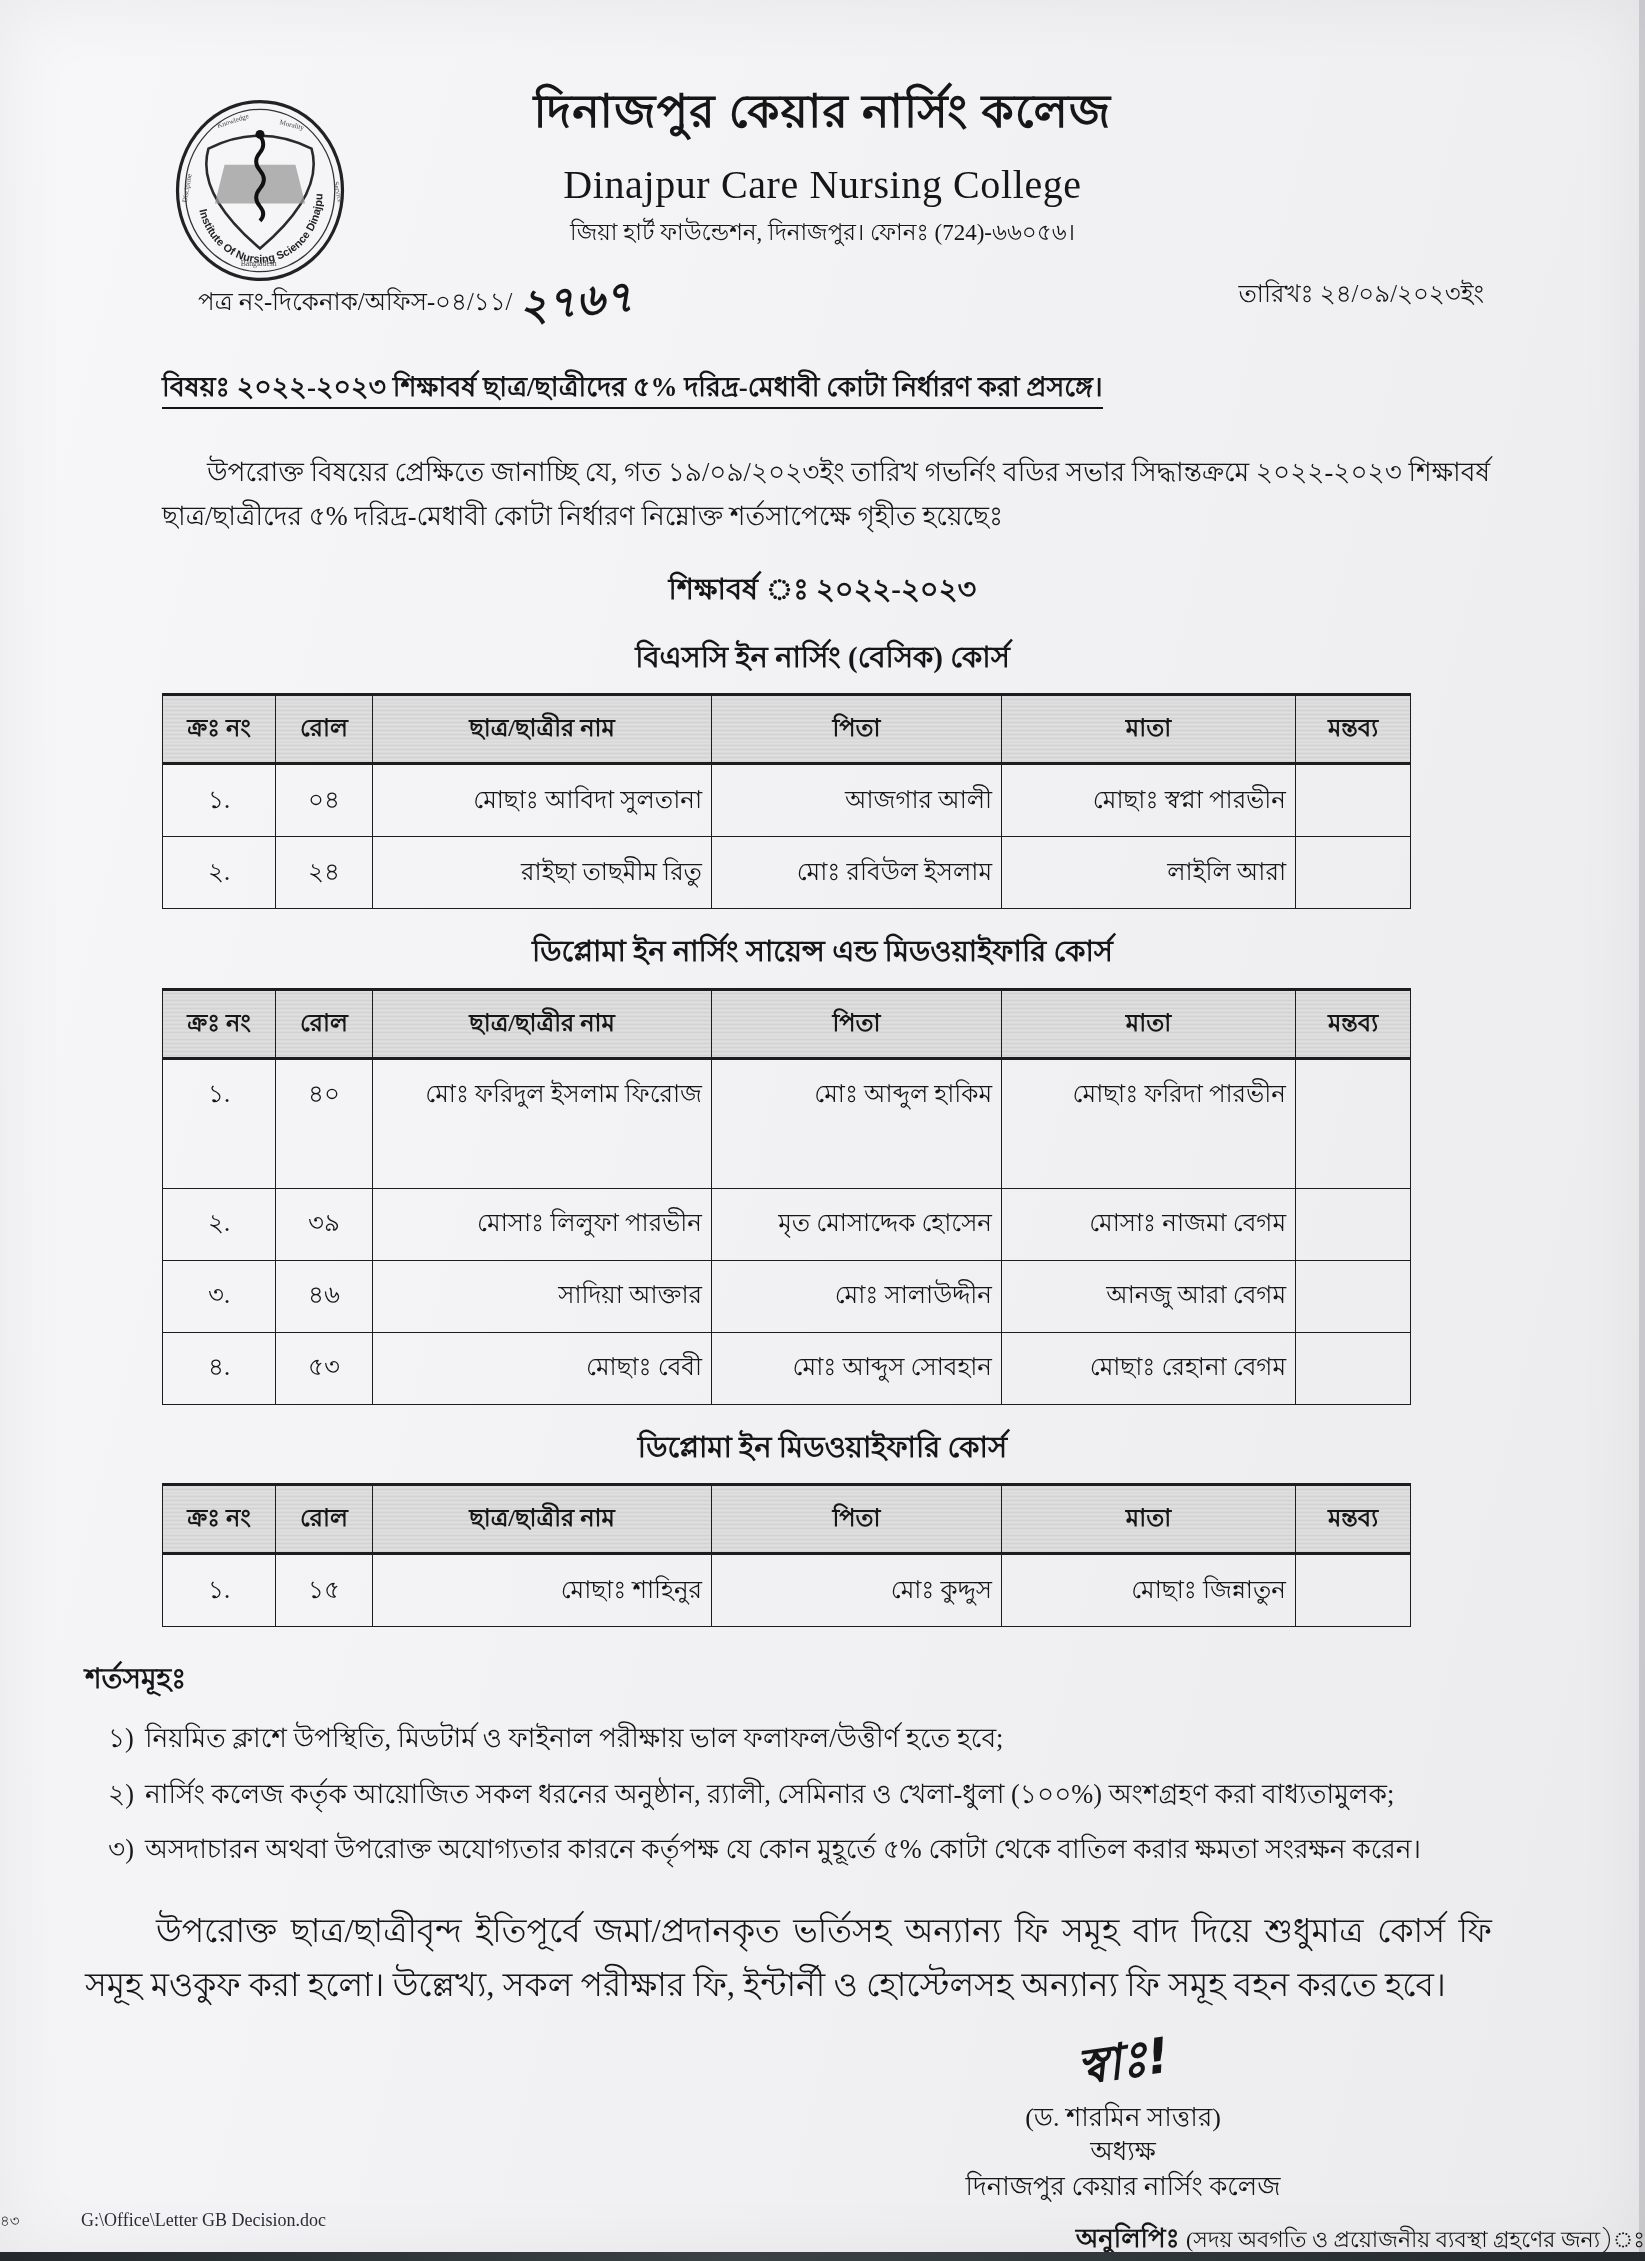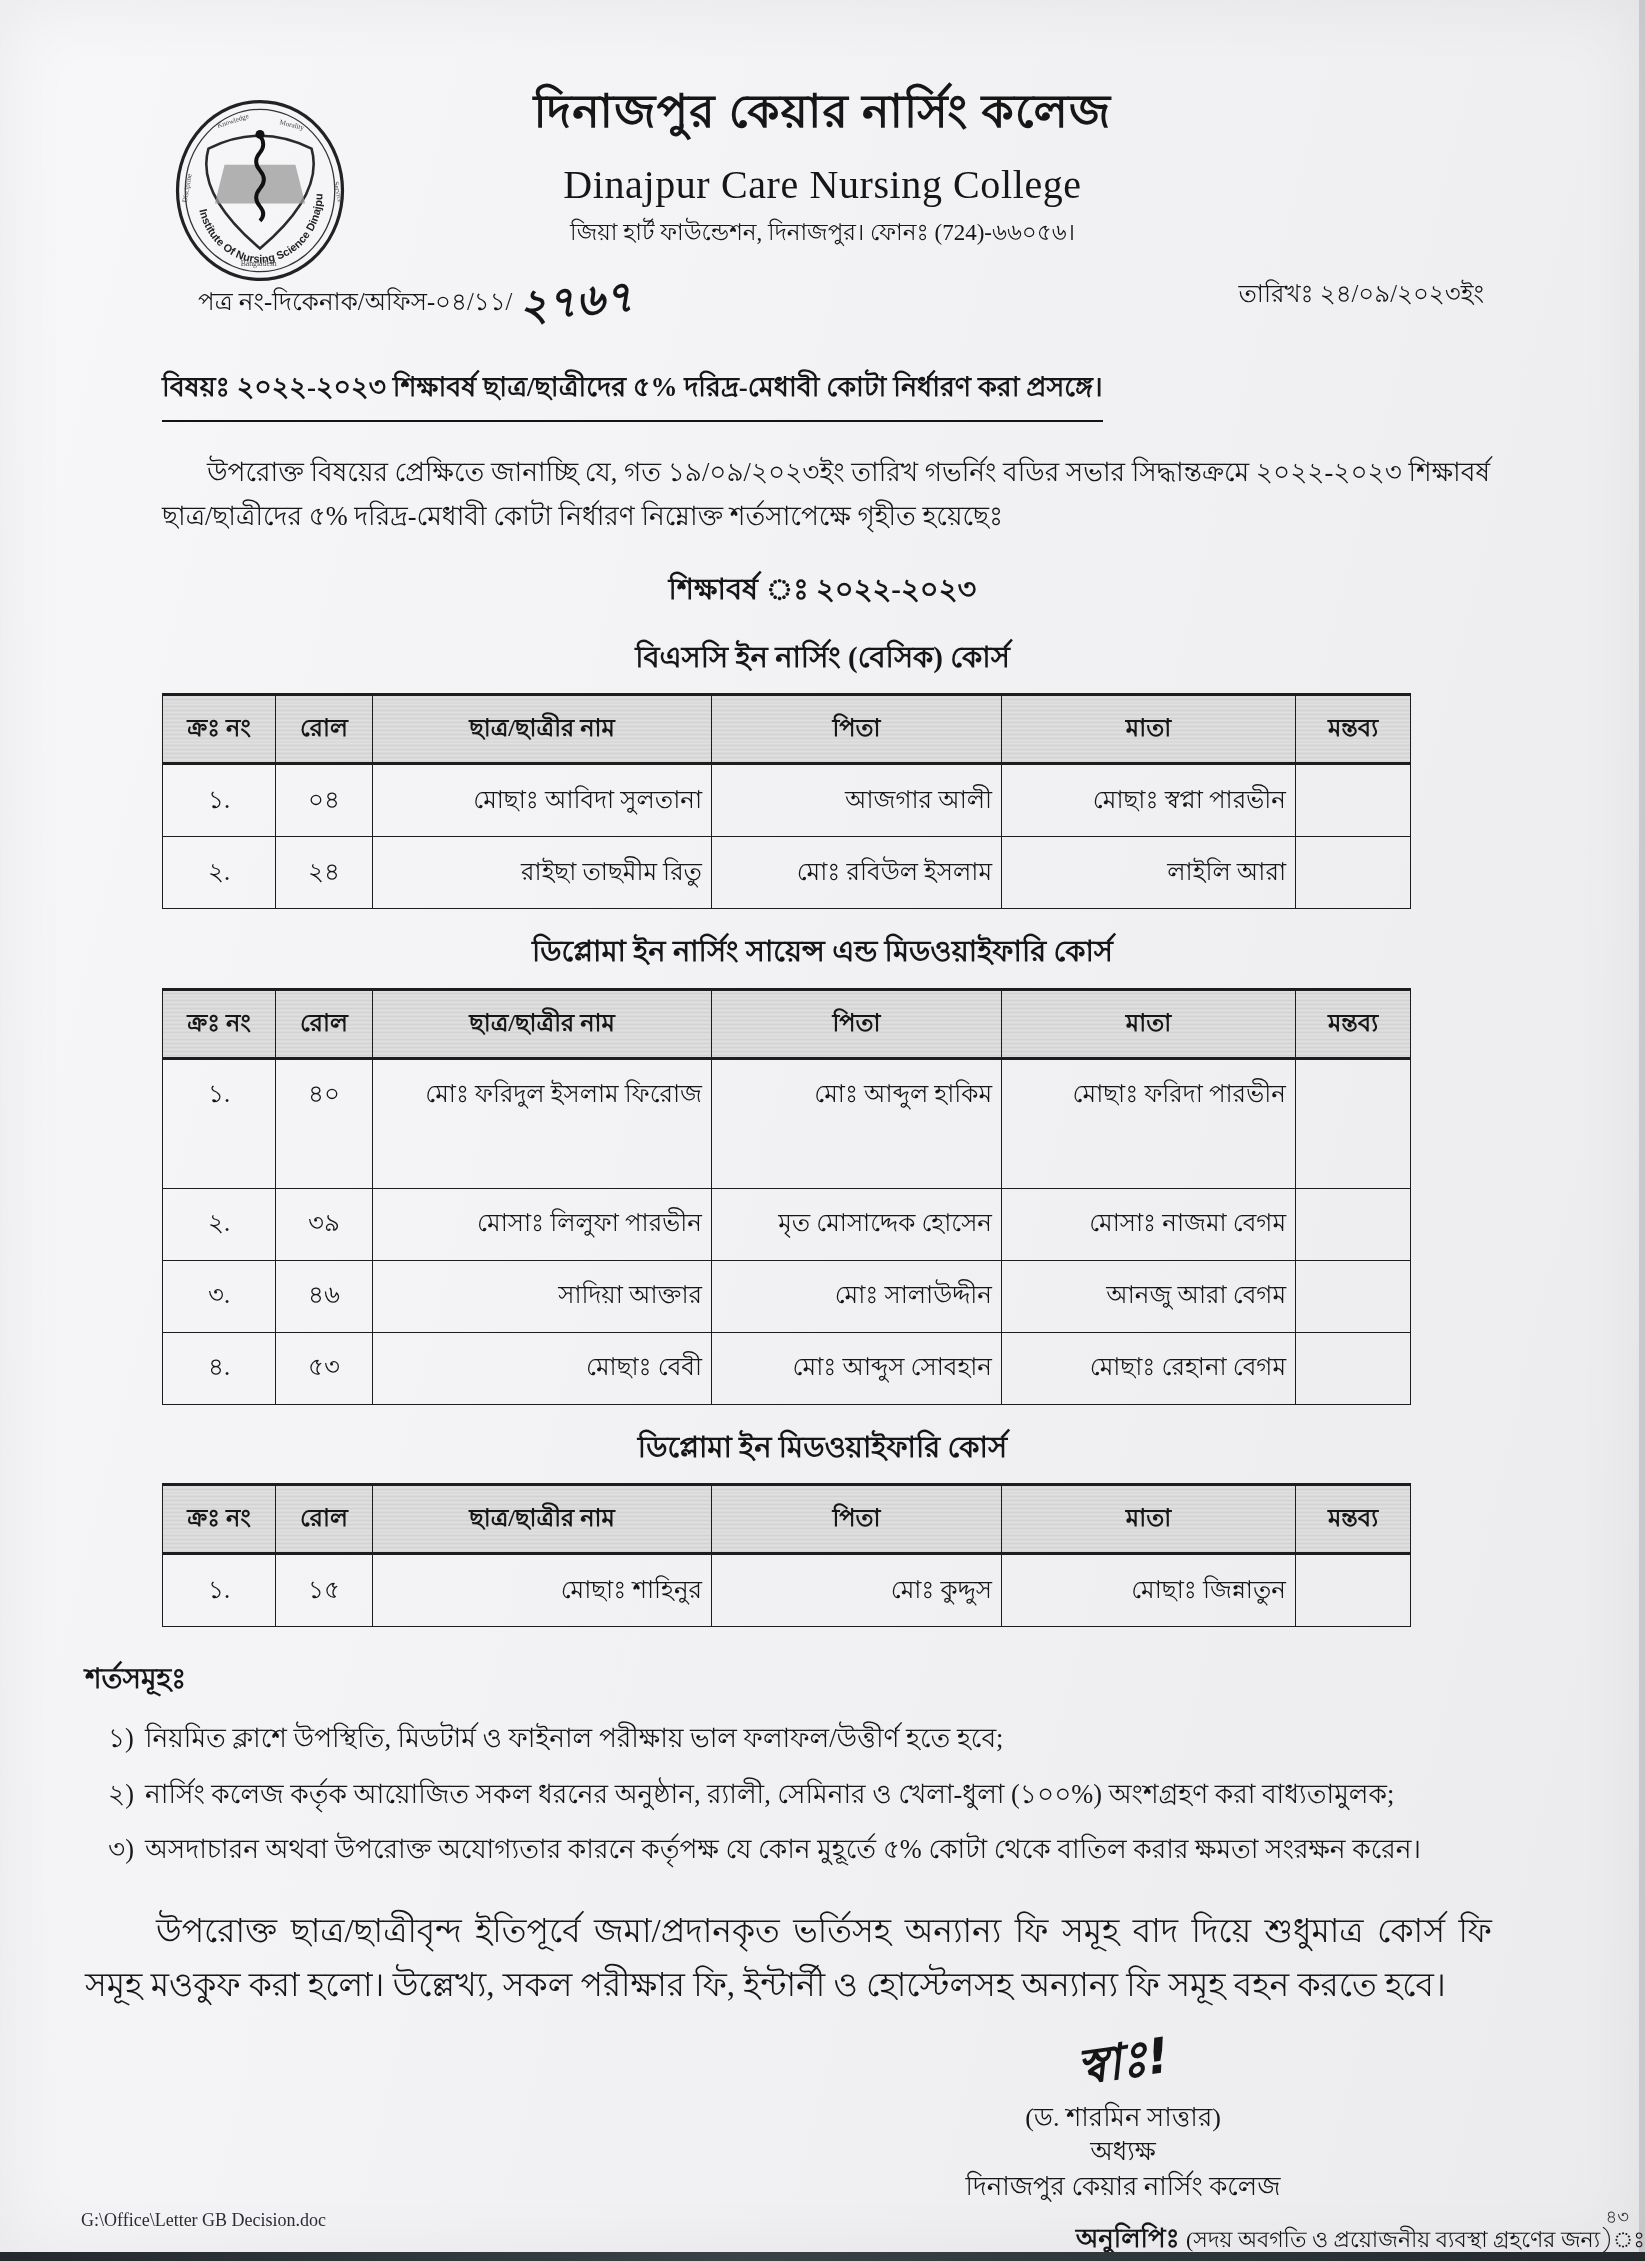--- a/index.html
+++ b/index.html
@@ -23,21 +23,21 @@
   .bn-title{font-size:46px;font-weight:bold;letter-spacing:1.3px;}
   .en-title{font-size:40px;margin-top:9px;letter-spacing:0.6px;}
   .sub-title{font-size:23px;margin-top:6.4px;}
 
   .ref-row{display:flex;justify-content:space-between;align-items:flex-start;margin:22px 161px 0 162px;font-size:24.5px;}
   .ref-left{display:flex;align-items:baseline;margin-left:36px;}
   .hand{font-family:"DejaVu Sans","Liberation Sans",sans-serif;font-style:italic;font-weight:bold;}
   .ref-hand{font-size:44px;line-height:0.9;display:inline-block;transform:rotate(-5deg) translateY(6.4px);margin-left:5.2px;}
 
   .subject{margin:43px 155px 0 162px;font-size:27px;font-weight:bold;}
-  .subject .u{border-bottom:2.6px solid #141414;padding-bottom:18px;}
+  .subject .u{border-bottom:2.6px solid #141414;padding-bottom:5px;}
 
   .para{margin:40px 155px 0 162px;font-size:26.4px;line-height:1.65;text-align:justify;text-indent:45px;}
 
   .center-h{ text-align:center;font-weight:bold;font-size:29px;}
   .session-h{margin-top:27px;}
   .course-h{margin-top:19.3px;}
 
   table{border-collapse:collapse;margin:10.3px 0 0 162px;width:1248px;table-layout:fixed;font-size:24.5px;}
   col.w0{width:113px}col.w1{width:97px}col.w2{width:339px}col.w3{width:290px}col.w4{width:294px}col.w5{width:115px}
   th,td{border:1.9px solid #1d1d1d;}
@@ -62,21 +62,21 @@
 
   .bottom{position:relative;margin-top:14px;height:335px;}
   .copies-head{margin-left:85px;font-size:26px;text-align:right;}
   .copies-head .lbl{font-weight:bold;text-decoration:underline;text-decoration-thickness:2.6px;text-underline-offset:5.2px;}
   .copies-head .note{font-size:22px;}
   .copy-item{margin:10.3px 0 0 146px;font-size:26px;display:flex;}
   .copy-item .num{flex:0 0 41px;}
   .sig2{position:absolute;top:35px;right:217px;width:477px;text-align:center;font-size:26px;line-height:1.32;}
 
   .footer-path{position:absolute;left:81px;bottom:30px;font-size:18px;color:#2c2c34;}
-  .footer-page{position:absolute;left:0;right:16px;bottom:27px;text-align:right;font-size:18px;color:#333;}
+  .footer-page{position:absolute;left:0;right:16px;bottom:27px;text-align:left;font-size:15px;color:#333;}
 </style>
 </head>
 <body>
 
 <div class="page">
 
   <div class="logo">
     <svg width="174" height="187" viewBox="0 0 270 290">
       <ellipse cx="135" cy="145" rx="128" ry="138" fill="none" stroke="#222" stroke-width="5"></ellipse>
       <ellipse cx="135" cy="145" rx="116" ry="126" fill="none" stroke="#333" stroke-width="2"></ellipse>

